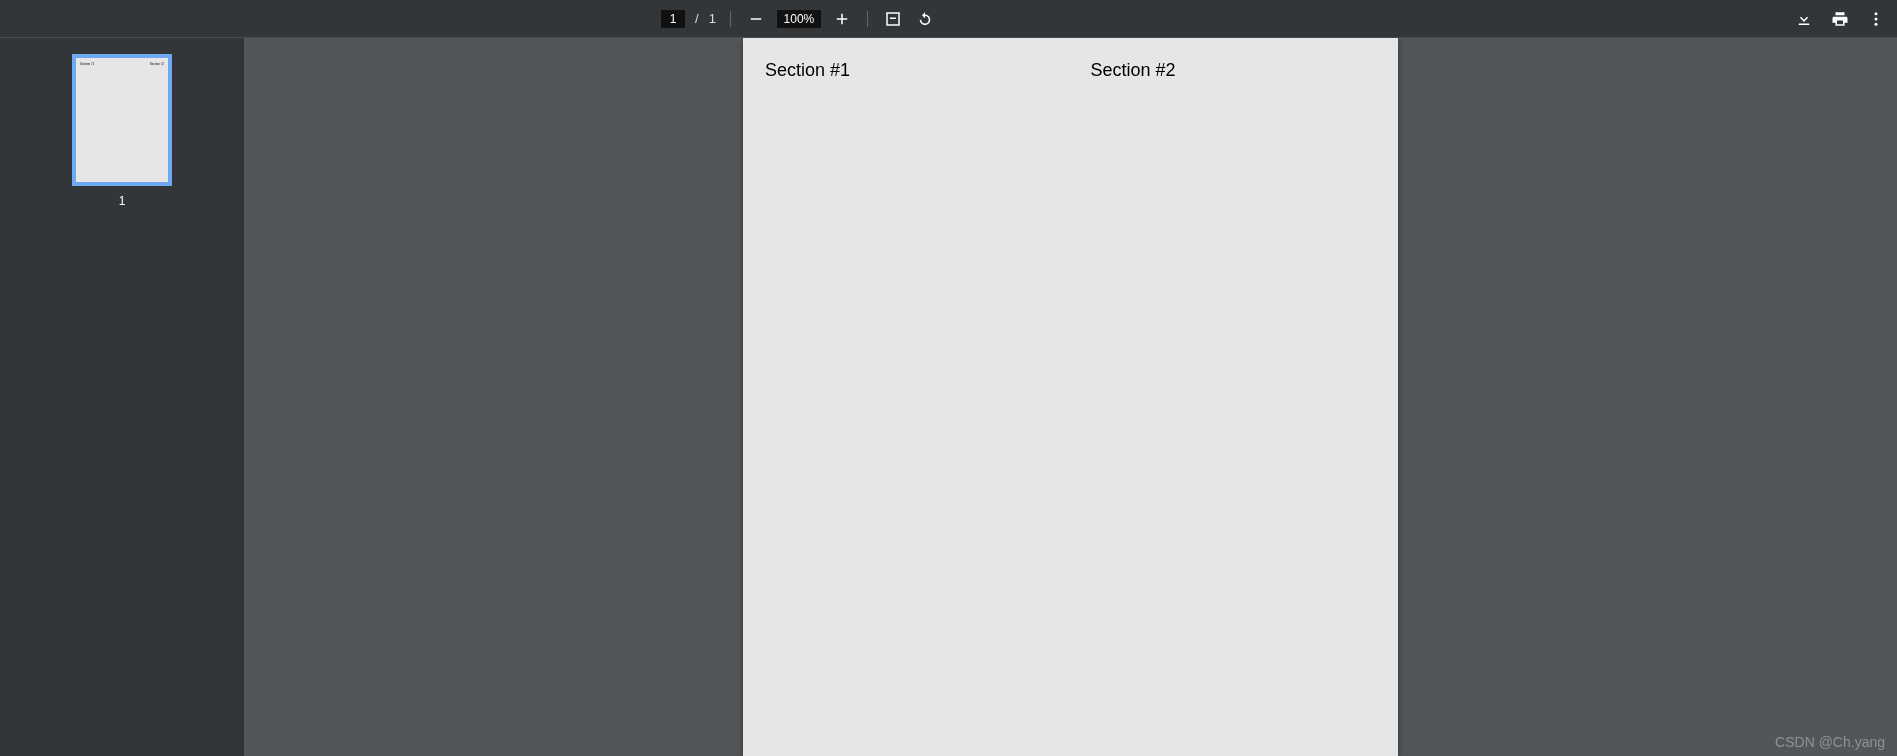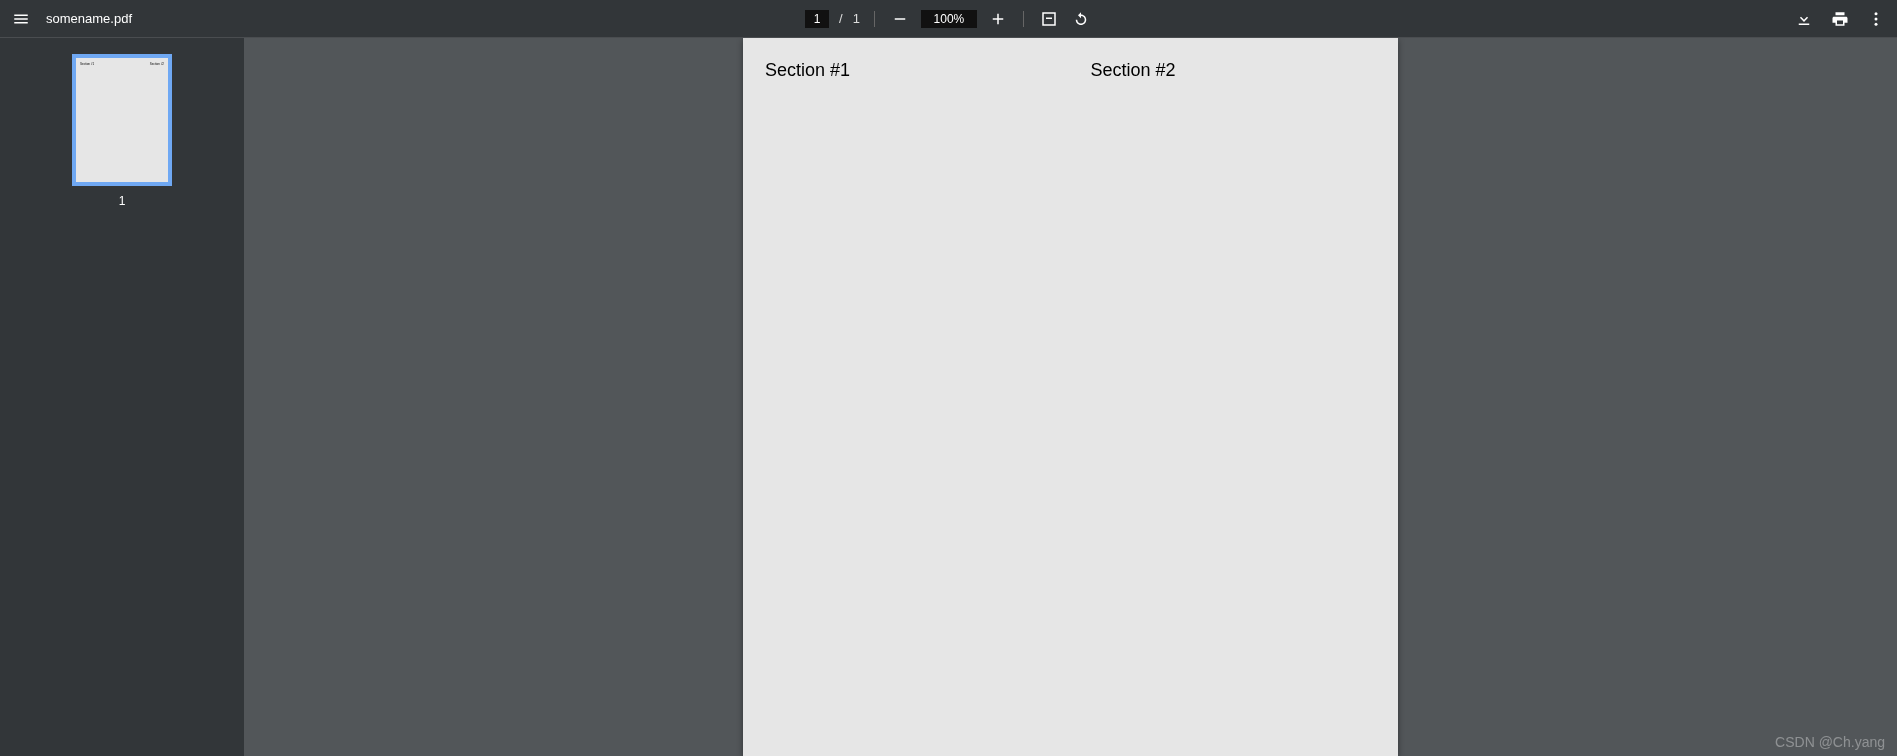--- a/index.html
+++ b/index.html
@@ -40,21 +40,21 @@
       width: 24px;
       height: 18px;
       background: #111;
       color: #fff;
       border: none;
       text-align: center;
       font-size: 12px;
       padding: 1px 2px;
     }
     .zoom-input {
-      width: 56px;
+      width: 44px;
       height: 18px;
       background: #111;
       color: #fff;
       border: none;
       text-align: center;
       font-size: 12px;
       padding: 9px 2px;
     }
     .divider {
       width: 1px;
@@ -117,28 +117,20 @@
       right: 12px;
       font-size: 14px;
       color: rgba(255,255,255,0.35);
       pointer-events: none;
     }
   </style>
 </head>
 <body>
 
 <div class="toolbar">
-  <div class="toolbar-left">
-    <div class="icon-btn">
-      <svg viewBox="0 0 24 24">
-          <path d="M3 6h18v2H3V6zm0 5h18v2H3v-2zm0 5h18v2H3v-2z"></path>
-        </svg>
-    </div>
-    <div class="file-name">somename.pdf</div>
-  </div>
 
   <div class="toolbar-center">
     <input class="page-input" value="1" style="">
     <span class="slash">/</span>
     <span class="page-total">1</span>
     <div class="divider"></div>
     <div class="icon-btn">
       <svg viewBox="0 0 24 24">
           <path d="M5 11h14v2H5z"></path>
         </svg>

